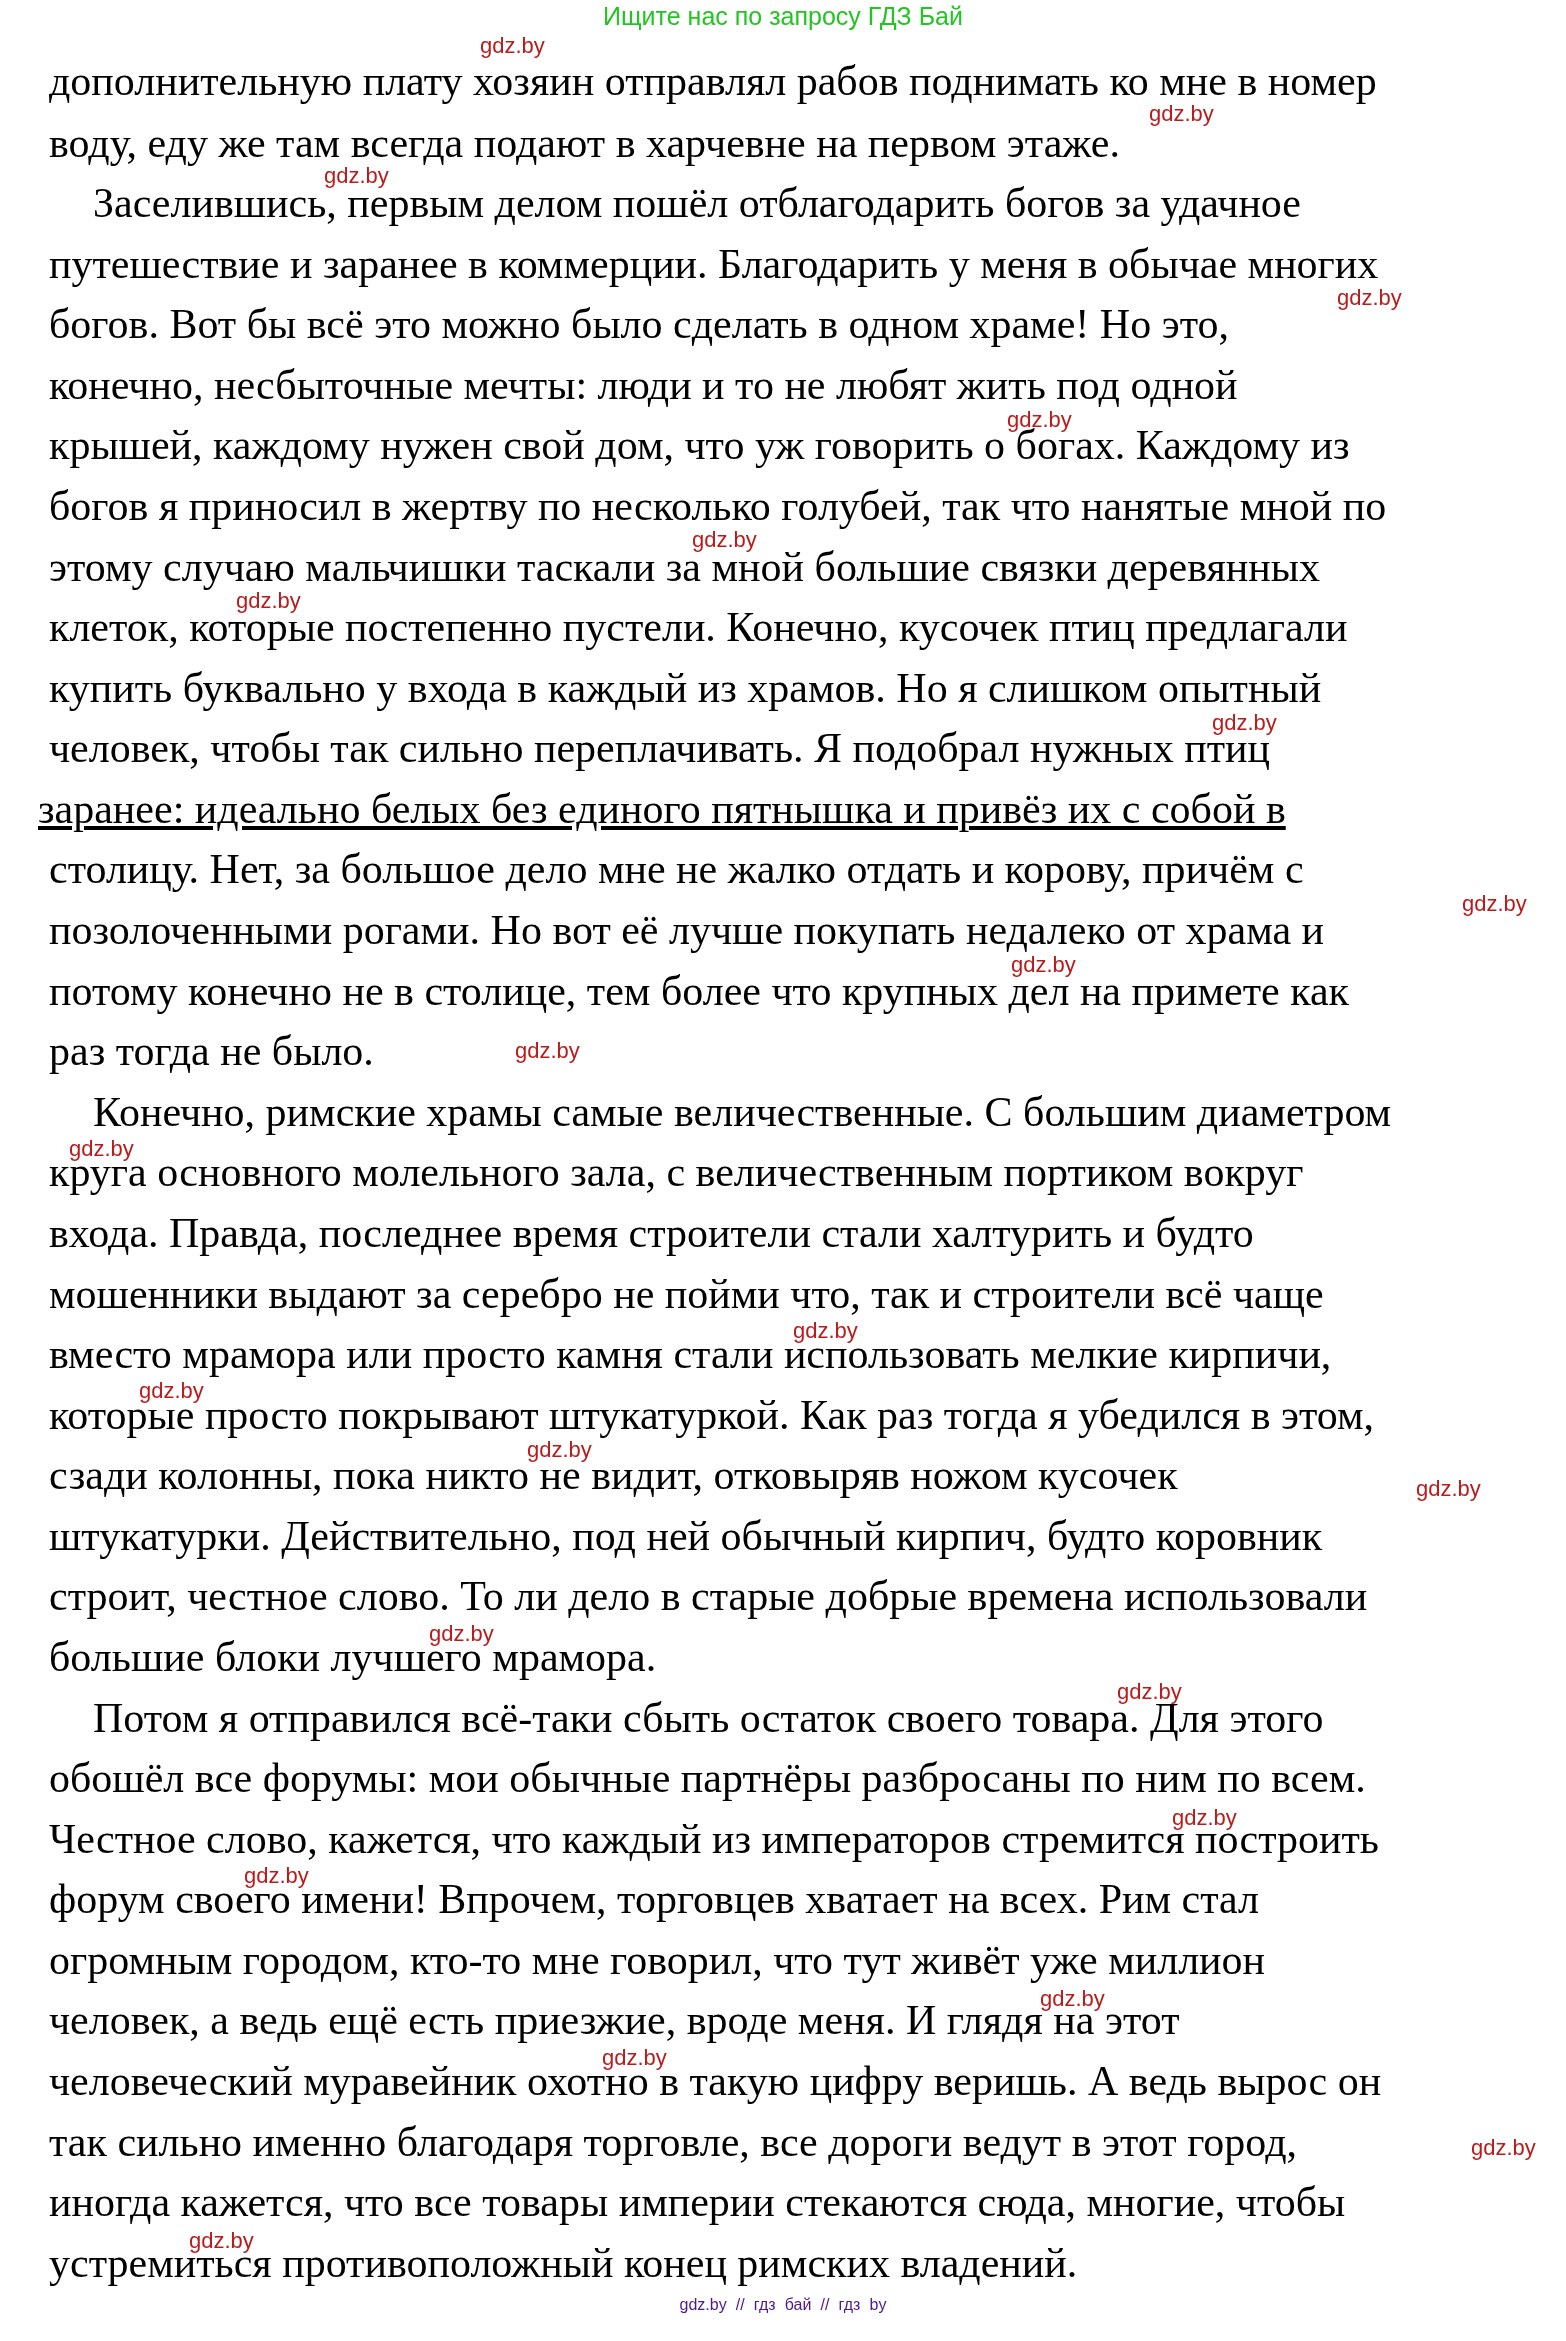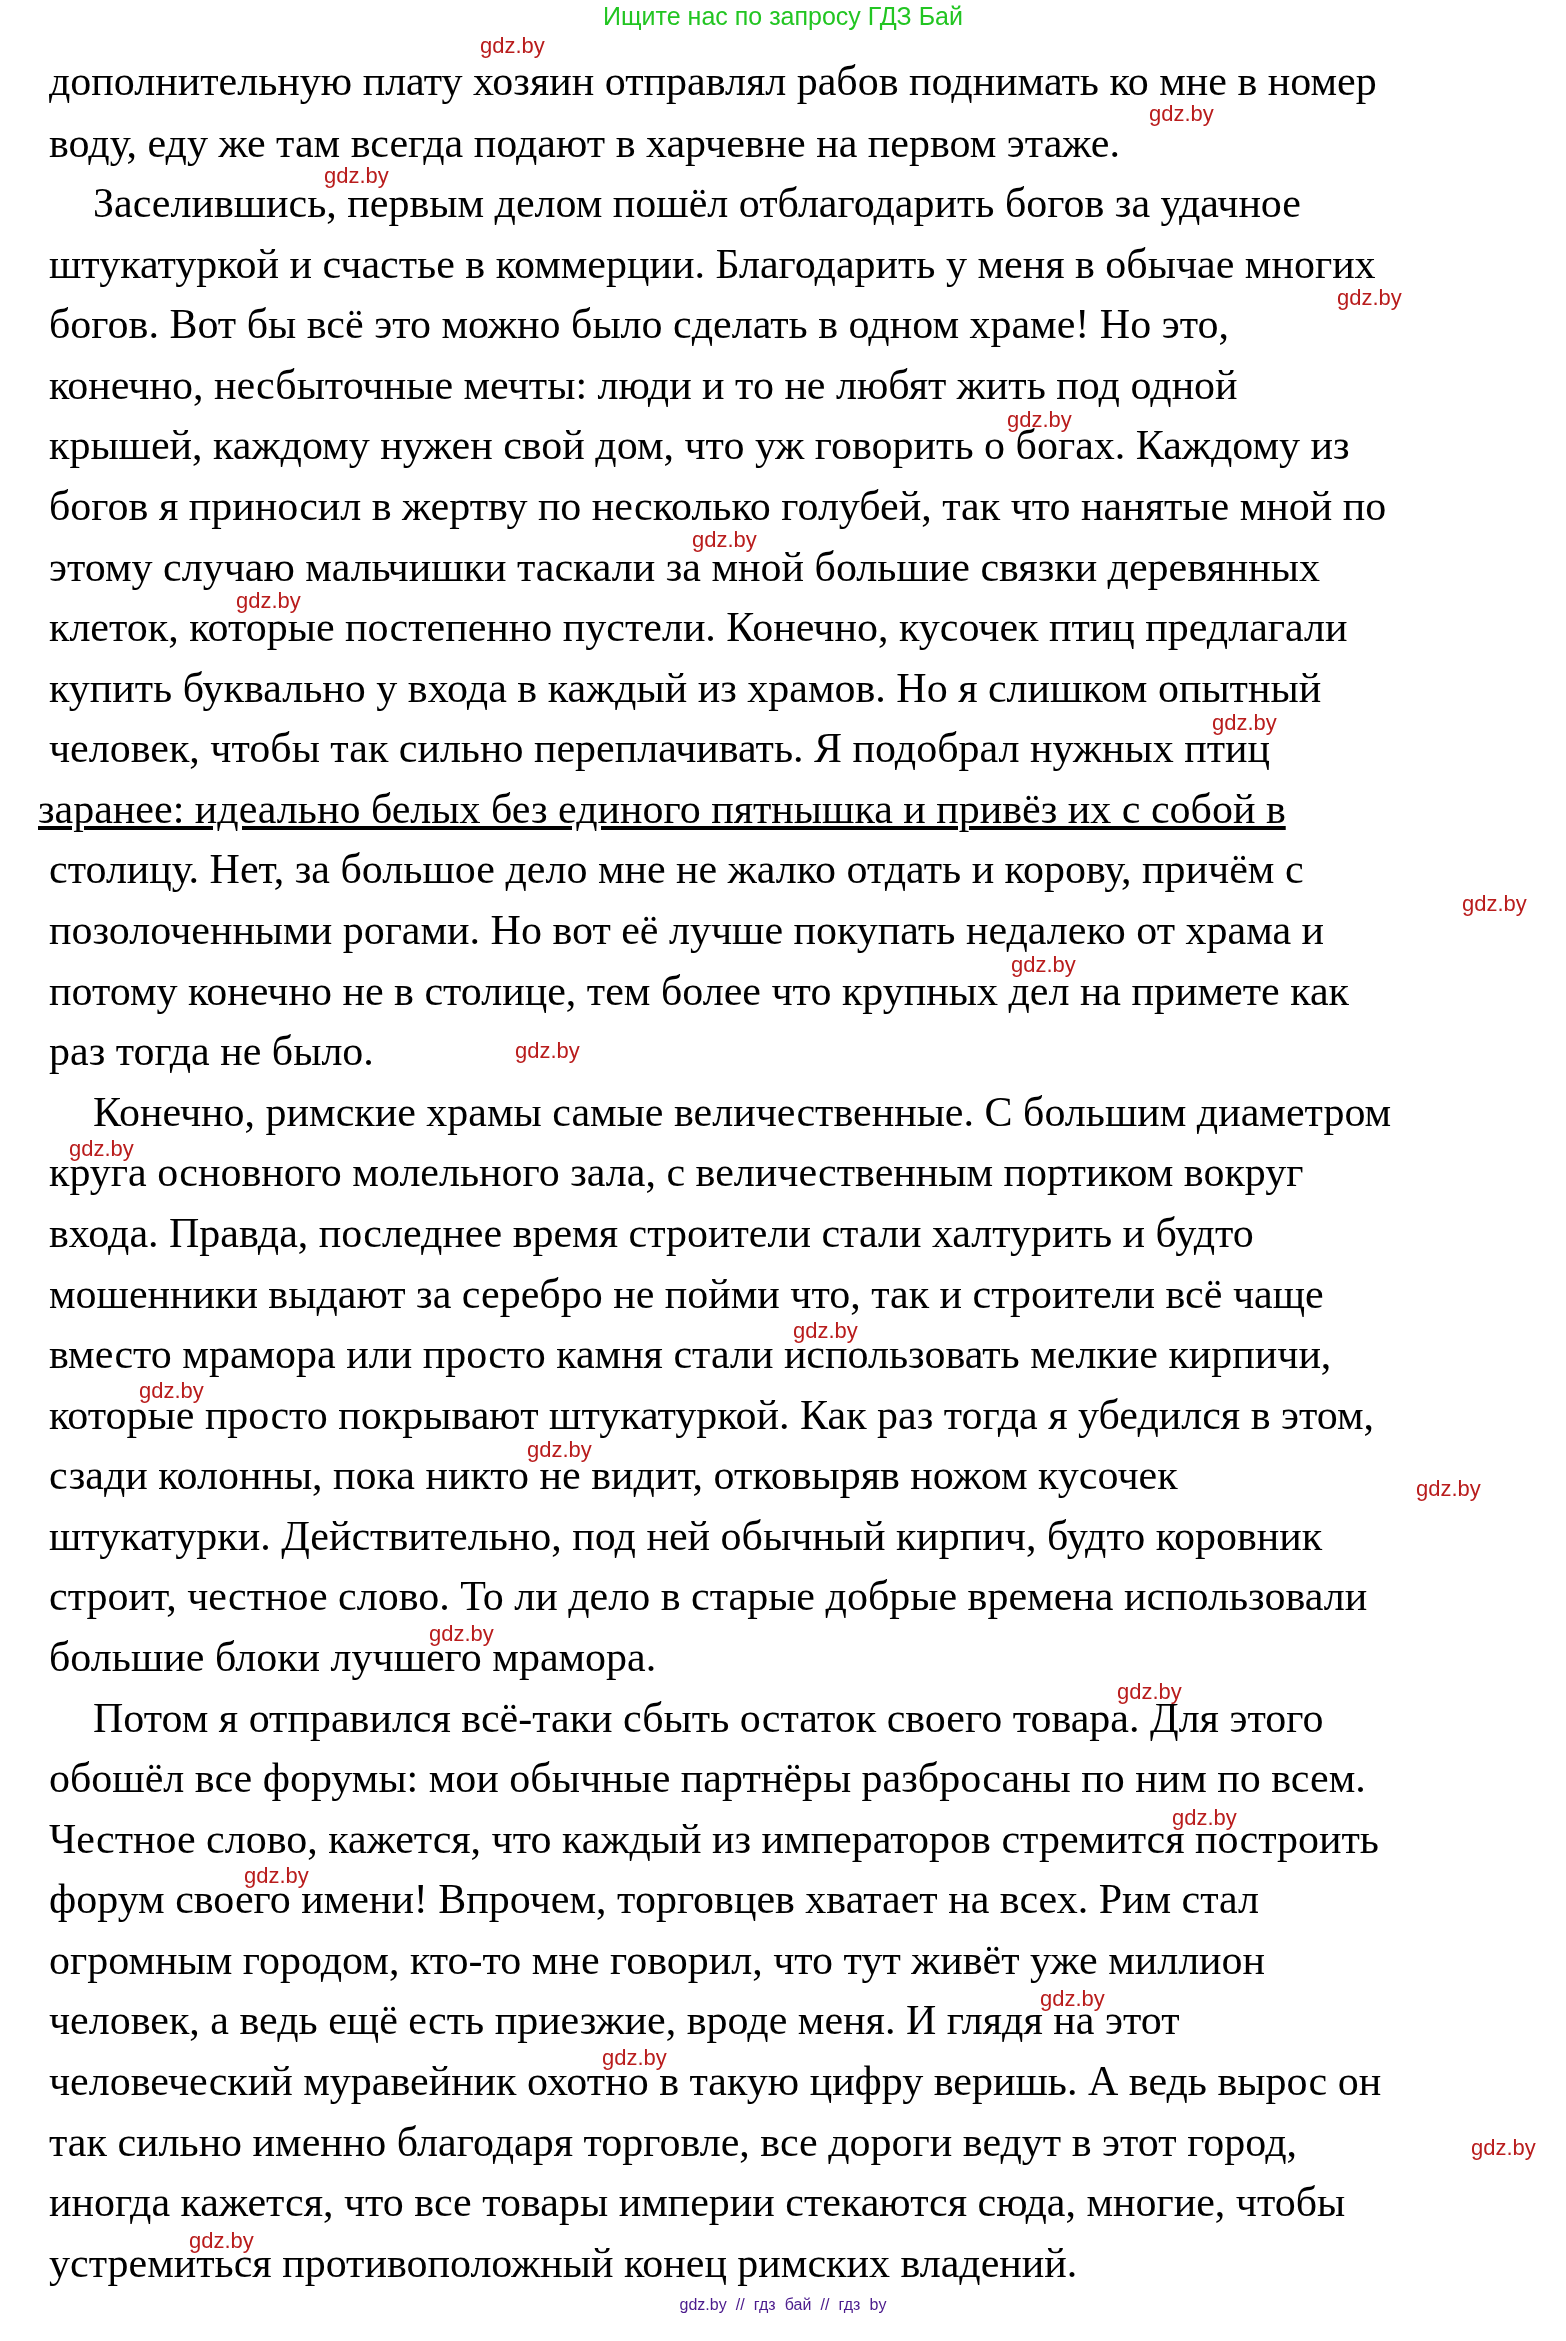--- a/index.html
+++ b/index.html
@@ -26,21 +26,21 @@
 </style>
 </head>
 <body>
 
 <div class="header">Ищите нас по запросу ГДЗ Бай</div>
 
 <div id="text-body">
     <div class="line" style="top: 58px; left: 49px;">дополнительную плату хозяин отправлял рабов поднимать ко мне в номер</div>
     <div class="line" style="top: 120px; left: 49px;">воду, еду же там всегда подают в харчевне на первом этаже.</div>
     <div class="line" style="top: 180px; left: 93px;">Заселившись, первым делом пошёл отблагодарить богов за удачное</div>
-    <div class="line" style="top: 241px; left: 49px;">штукатуркой и счастье в коммерции. Благодарить у меня в обычае многих</div>
+    <div class="line" style="top: 241px; left: 49px;">путешествие и заранее в коммерции. Благодарить у меня в обычае многих</div>
     <div class="line" style="top: 301px; left: 49px;">богов. Вот бы всё это можно было сделать в одном храме! Но это,</div>
     <div class="line" style="top: 362px; left: 49px;">конечно, несбыточные мечты: люди и то не любят жить под одной</div>
     <div class="line" style="top: 422px; left: 49px;">крышей, каждому нужен свой дом, что уж говорить о богах. Каждому из</div>
     <div class="line" style="top: 483px; left: 49px;">богов я приносил в жертву по несколько голубей, так что нанятые мной по</div>
     <div class="line" style="top: 544px; left: 49px;">этому случаю мальчишки таскали за мной большие связки деревянных</div>
     <div class="line" style="top: 604px; left: 49px;">клеток, которые постепенно пустели. Конечно, кусочек птиц предлагали</div>
     <div class="line" style="top: 665px; left: 49px;">купить буквально у входа в каждый из храмов. Но я слишком опытный</div>
     <div class="line" style="top: 725px; left: 49px;">человек, чтобы так сильно переплачивать. Я подобрал нужных птиц</div>
     <div class="line" style="top: 786px; left: 38px; text-decoration: underline;">заранее: идеально белых без единого пятнышка и привёз их с собой в</div>
     <div class="line" style="top: 846px; left: 49px;">столицу. Нет, за большое дело мне не жалко отдать и корову, причём с</div>

